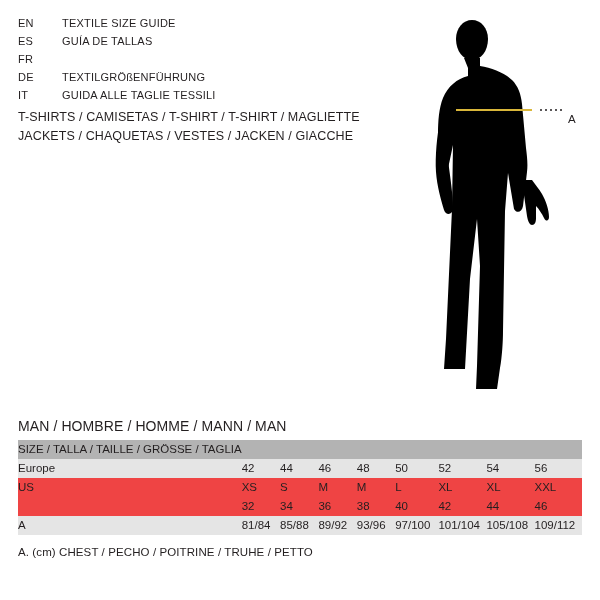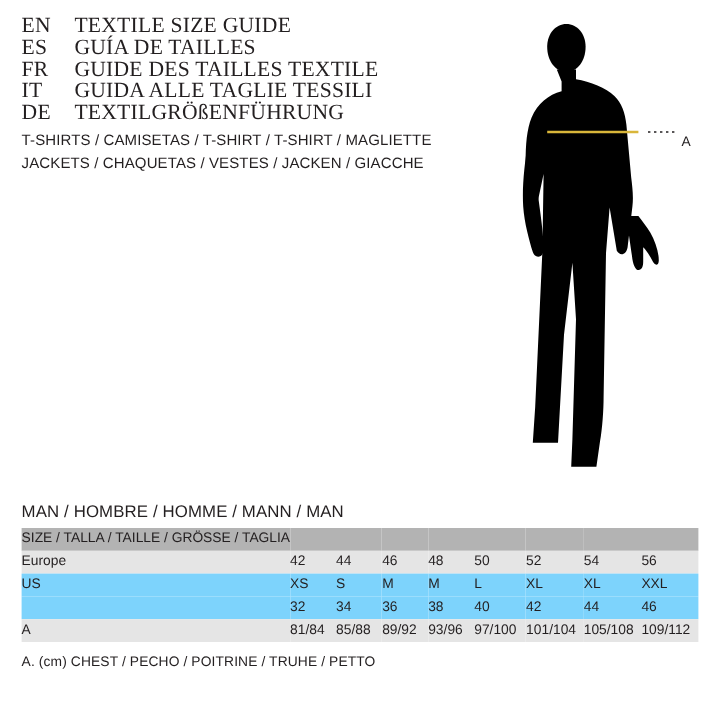--- a/index.html
+++ b/index.html
@@ -23,25 +23,24 @@
 
   
   .lang-block {
     position: absolute;
     left: 18px;
     top: 14px;
     width: 380px;
   }
   .lang-row {
     display: flex;
-    align-items: flex-end;
+    align-items: center;
     height: 18px;
-    font-size: 18px;
+    font-size: 11px;
     letter-spacing: 0.2px;
-    font-family: Liberation Serif, serif;
   }
   .lang-code {
     width: 44px;
     flex: 0 0 44px;
   }
   .lang-text {
     flex: 1 1 auto;
   }
 
   
@@ -99,21 +98,21 @@
     height: 19px;
     line-height: 19px;
     vertical-align: middle;
     white-space: nowrap;
   }
   tr.head-row td {
     background: #b3b3b3;
     color: #231f20;
   }
   tr.band td {
-    background: #7dd3fc;
+    background: #ef4444;
   }
   tr.plain td {
     background: #e5e5e5;
   }
   td.label-col {
     width: 86px;
     padding-left: 3px;
   }
   td.val {
     width: 68px;
@@ -134,33 +133,32 @@
 
 <div class="page">
 
   <div class="lang-block">
     <div class="lang-row">
       <span class="lang-code">EN</span>
       <span class="lang-text">TEXTILE SIZE GUIDE</span>
     </div>
     <div class="lang-row">
       <span class="lang-code">ES</span>
-      <span class="lang-text">GUÍA DE TAILLES</span>
+      <span class="lang-text">GUÍA DE TALLAS</span>
     </div>
     <div class="lang-row">
       <span class="lang-code">FR</span>
-      <span class="lang-text">GUIDE DES TAILLES TEXTILE</span>
+    </div>
+    <div class="lang-row">
+      <span class="lang-code">DE</span>
+      <span class="lang-text">TEXTILGRÖßENFÜHRUNG</span>
     </div>
     <div class="lang-row">
       <span class="lang-code">IT</span>
       <span class="lang-text">GUIDA ALLE TAGLIE TESSILI</span>
-    </div>
-    <div class="lang-row">
-      <span class="lang-code">DE</span>
-      <span class="lang-text">TEXTILGRÖßENFÜHRUNG</span>
     </div>
   </div>
 
   <div class="cat-block">
     <div class="cat-line">T-SHIRTS / CAMISETAS / T-SHIRT / T-SHIRT / MAGLIETTE</div>
     <div class="cat-line">JACKETS / CHAQUETAS / VESTES / JACKEN / GIACCHE</div>
   </div>
 
   <div class="figure-wrap">
     <svg class="figure-svg" width="200" height="400" viewBox="0 0 200 400">

